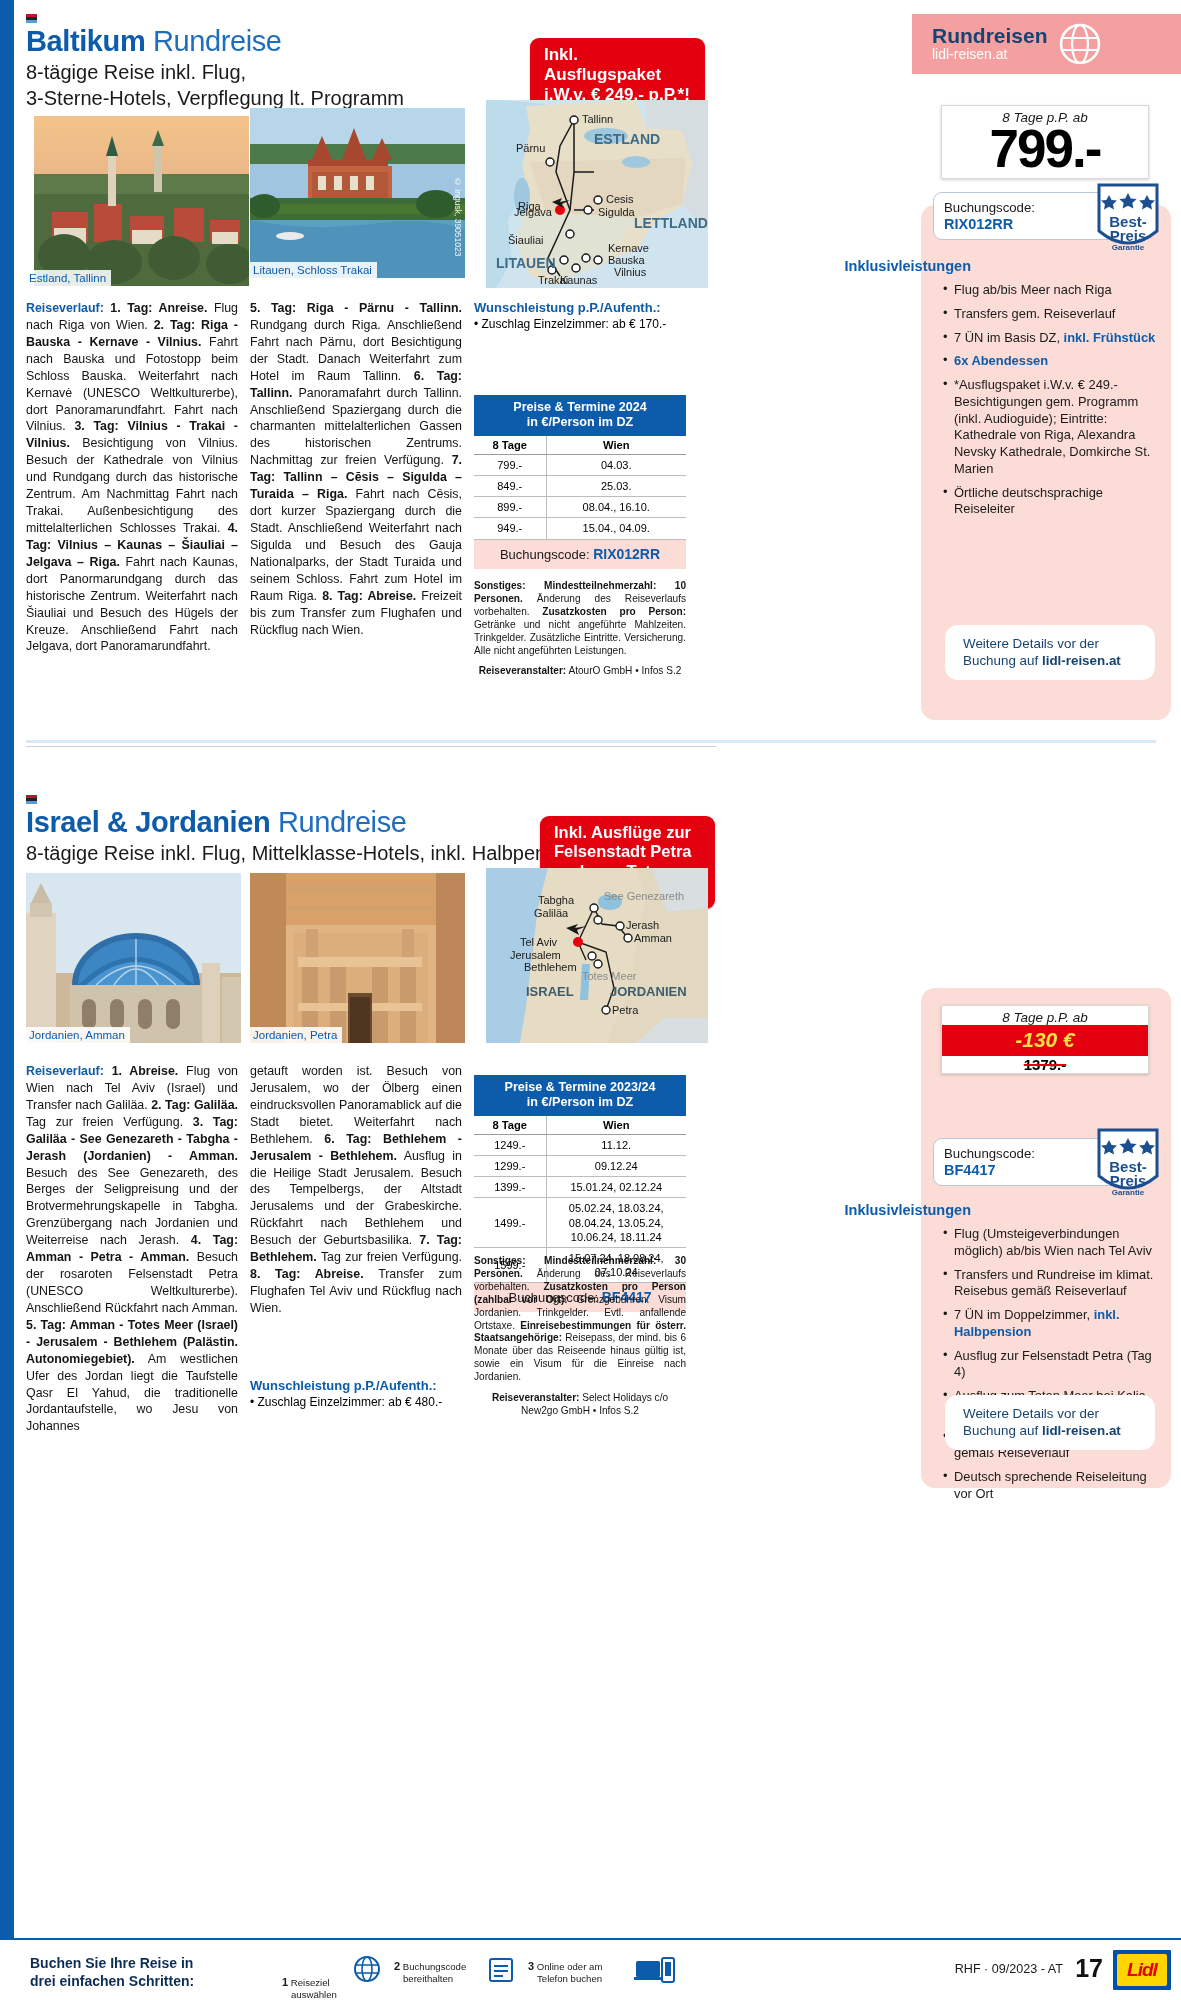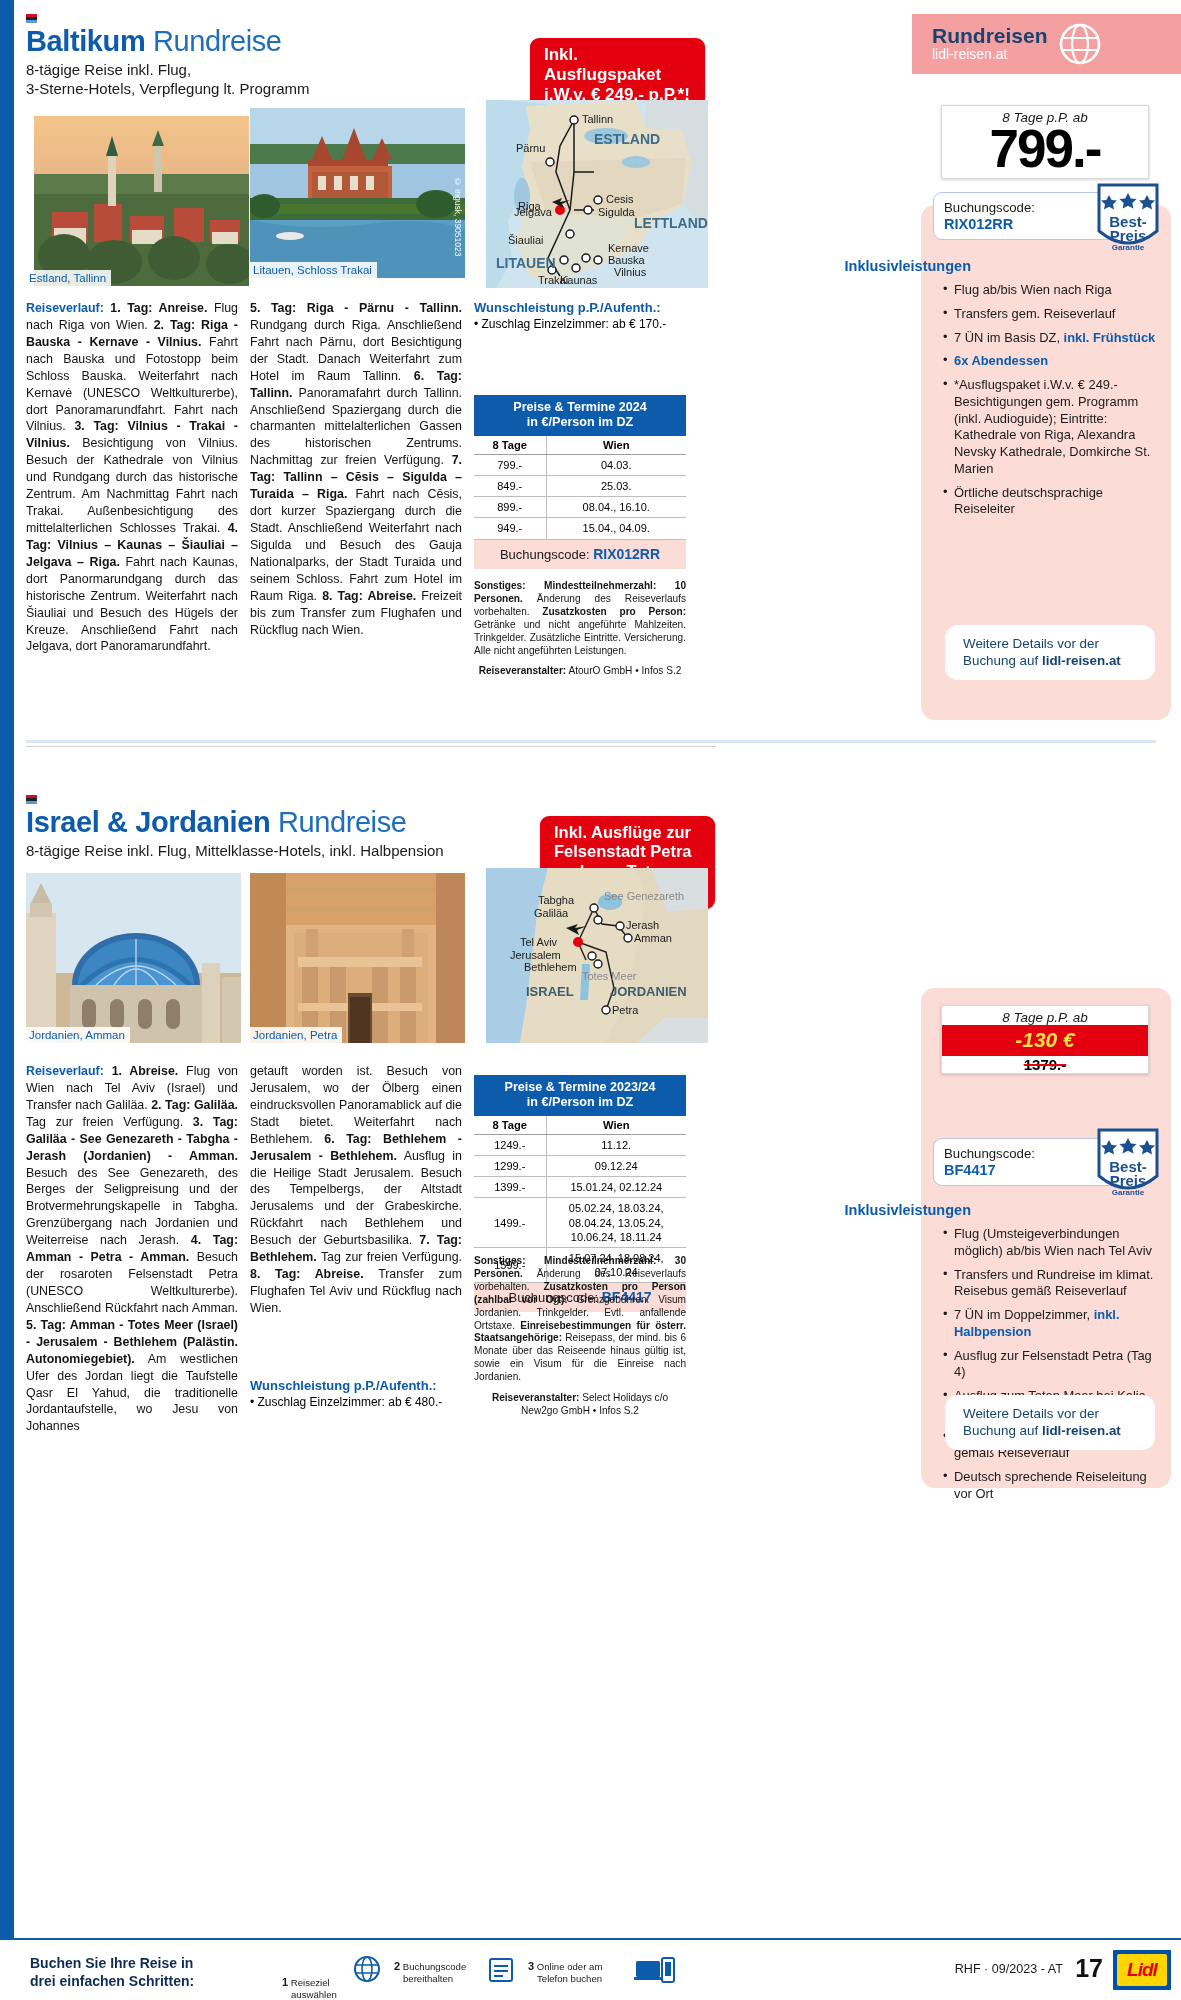--- a/index.html
+++ b/index.html
@@ -14,21 +14,21 @@
 
   
   .spine { position: absolute; left: 0; top: 0; width: 14px; height: 1940px; background: #0d5bab; }
 
   
   .offer { position: absolute; left: 14px; }
   .offer-head { position: relative; }
   .tiny-flag { width: 11px; height: 9px; display: block; margin-bottom: 4px; }
   h1 { font-size: 29px; color: #0d5bab; font-weight: 700; letter-spacing: -0.4px; line-height: 1.0; }
   h1 .light { font-weight: 400; color: #1f6dbd; }
-  .subtitle { font-size: 15px; color: #1a1a1a; line-height: 1.28; margin-top: 4px; font-weight: 400; }
+  .subtitle { font-size: 20px; color: #1a1a1a; line-height: 1.28; margin-top: 4px; font-weight: 400; }
 
   
   .promo {
     position: absolute; background: #e3000f; color: #fff;
     border-radius: 9px; padding: 7px 14px 8px 14px;
     font-weight: 700; font-size: 17px; line-height: 1.18;
     text-align: left; box-shadow: 0 1px 2px rgba(0,0,0,.25);
   }
   .promo.two { font-size: 16.5px; }
 
@@ -384,21 +384,21 @@
       <path d="M50 12 l2.6 5 5.4.6 -4 3.6 1 5.2 -5-2.6 -5 2.6 1-5.2 -4-3.6 5.4-.6z"></path>
         </g>
       <text x="31" y="44" text-anchor="middle" font-family="Liberation Sans" font-size="15" font-weight="bold" fill="#1c4f8f">Best-</text>
       <text x="31" y="58" text-anchor="middle" font-family="Liberation Sans" font-size="15" font-weight="bold" fill="#1c4f8f">Preis</text>
       <text x="31" y="67" text-anchor="middle" font-family="Liberation Sans" font-size="8" font-weight="bold" fill="#1c4f8f">Garantie</text>
     </svg>
   </div>
 
   <div class="inkl-title" style="right:210px;top:258px;">Inklusivleistungen</div>
   <ul class="inkl-list" style="right:20px;top:282px;">
-      <li>Flug ab/bis Wien nach Riga</li>
+      <li>Flug ab/bis Meer nach Riga</li>
       <li>Transfers gem. Reiseverlauf</li>
       <li>7 ÜN im Basis DZ, <b>inkl. Frühstück</b></li>
       <li><b>6x Abendessen</b></li>
       <li>*Ausflugspaket i.W.v. € 249.- Besichtigungen gem. Programm (inkl. Audioguide); Eintritte: Kathedrale von Riga, Alexandra Nevsky Kathedrale, Domkirche St. Marien</li>
       <li>Örtliche deutschsprachige Reiseleiter</li>
     </ul>
 
   <div class="detailbox" style="right:26px;top:625px;">
     <span>Weitere Details vor der Buchung auf</span>
     <b>lidl-reisen.at</b>

